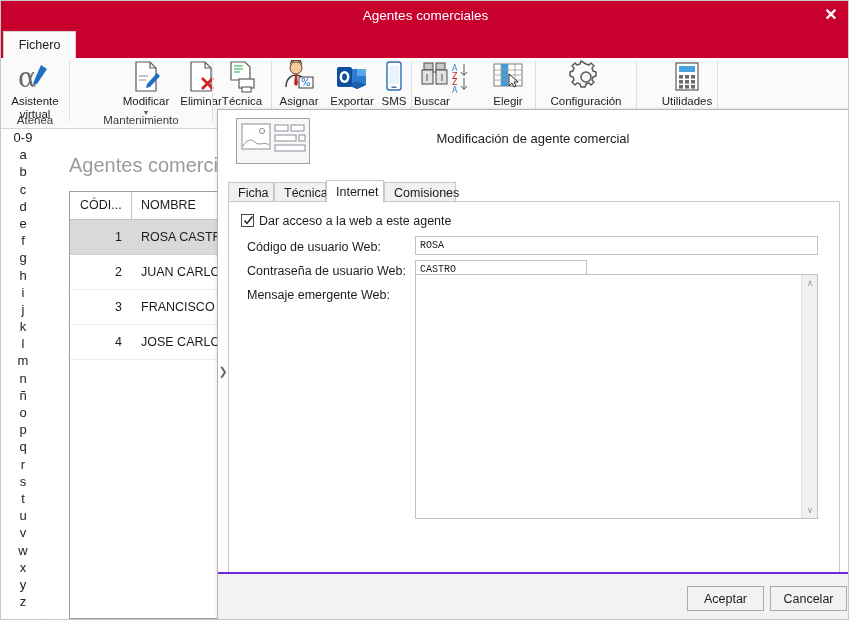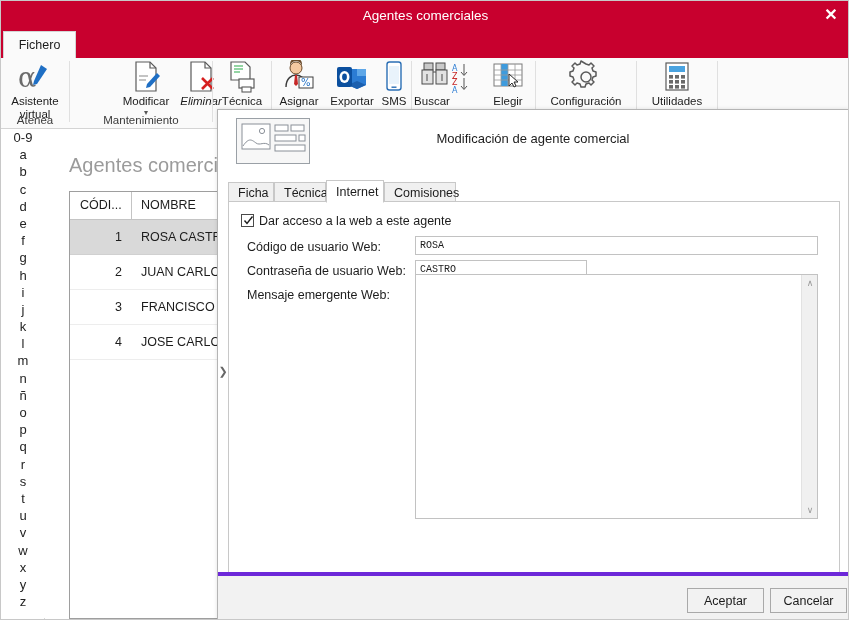--- a/index.html
+++ b/index.html
@@ -333,21 +333,21 @@
     color: #9a9a9a;
     cursor: pointer;
   }
   .sb-arrow.up { top: 0; }
   .sb-arrow.down { bottom: 0; }
 
   .dlg-footer {
     position: absolute; left: 0; bottom: 0;
     width: 100%; height: 47px;
     background: #f2f2f2;
-    border-top: 4px solid #6d28d9;
+    border-top: 2px solid #6d28d9;
     box-sizing: border-box;
   }
   .dbtn {
     position: absolute; top: 12px;
     width: 77px; height: 25px;
     background: #f2f2f2;
     border: 1px solid #a9a9a9;
     box-sizing: border-box;
     font-family: "Liberation Sans", sans-serif;
     font-size: 12.5px;
@@ -392,21 +392,21 @@
           <svg width="32" height="34" viewBox="0 0 32 34">
             <path d="M6 2 H20 L26 8 V31 H6 Z" fill="#fff" stroke="#5a5a5a" stroke-width="1.2"></path>
             <path d="M20 2 V8 H26" fill="none" stroke="#5a5a5a" stroke-width="1.2"></path>
             <path d="M9 16 H18 M9 20 H16" stroke="#8a8a8a" stroke-width="1.1"></path>
             <path d="M27 13 L30 16 L20 27 L16 28 L17 24 Z" fill="#1f6fc4"></path>
           </svg>
         </span>
         <span class="rlabel">Modificar</span>
         <span class="caret">▾</span>
       </div>
-      <div class="rbtn" style="left:104px;width:54px;font-style:italic;">
+      <div class="rbtn" style="left:104px;width:54px;">
         <span class="ricon">
           <svg width="32" height="34" viewBox="0 0 32 34">
             <path d="M6 2 H20 L26 8 V31 H6 Z" fill="#fff" stroke="#5a5a5a" stroke-width="1.2"></path>
             <path d="M20 2 V8 H26" fill="none" stroke="#5a5a5a" stroke-width="1.2"></path>
             <path d="M17 18 L28 29 M28 18 L17 29" stroke="#d62020" stroke-width="2.6"></path>
           </svg>
         </span>
         <span class="rlabel">Eliminar</span>
       </div>
       <div class="rgroup-label">Mantenimiento</div>
@@ -511,21 +511,21 @@
             <path d="M17 4 l3 1 2-2 3 3 -2 2 1 3 3 1 0 4 -3 1 -1 3 2 2 -3 3 -2-2 -3 1 -1 3 -4 0 -1-3 -3-1 -2 2 -3-3 2-2 -1-3 -3-1 0-4 3-1 1-3 -2-2 3-3 2 2 3-1 1-3 z" fill="none" stroke="#5a5a5a" stroke-width="1.5" stroke-linejoin="round"></path>
             <circle cx="17" cy="17" r="5" fill="none" stroke="#5a5a5a" stroke-width="1.5"></circle>
           </svg>
         </span>
         <span class="rlabel">Configuración</span>
       </div>
     </div>
     <div class="rgroup-sep" style="left:635px;"></div>
 
     <div class="rgroup" style="left:636px;width:80px;">
-      <div class="rbtn" style="left:2px;width:76px;text-align:center;">
+      <div class="rbtn" style="left:12px;width:76px;text-align:center;">
         <span class="ricon">
           <svg width="32" height="34" viewBox="0 0 32 34">
             <rect x="5" y="3" width="22" height="27" fill="#fff" stroke="#5a5a5a" stroke-width="1.2"></rect>
             <rect x="8" y="6" width="16" height="6" fill="#4aa3e0"></rect>
             <rect x="8" y="15" width="4" height="3.6" fill="#6a6a6a"></rect>
             <rect x="14" y="15" width="4" height="3.6" fill="#6a6a6a"></rect>
             <rect x="20" y="15" width="4" height="3.6" fill="#6a6a6a"></rect>
             <rect x="8" y="20" width="4" height="3.6" fill="#6a6a6a"></rect>
             <rect x="14" y="20" width="4" height="3.6" fill="#6a6a6a"></rect>
             <rect x="20" y="20" width="4" height="3.6" fill="#6a6a6a"></rect>

